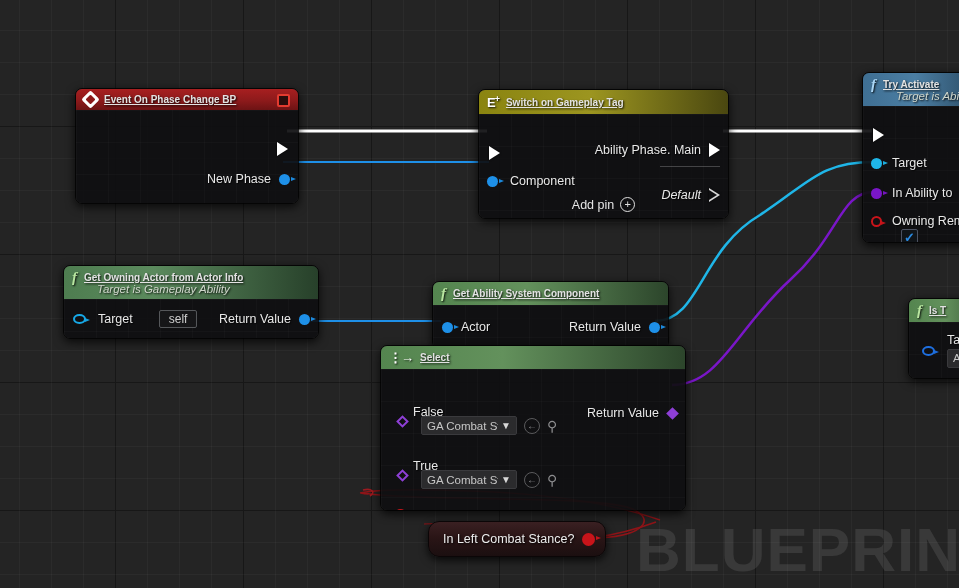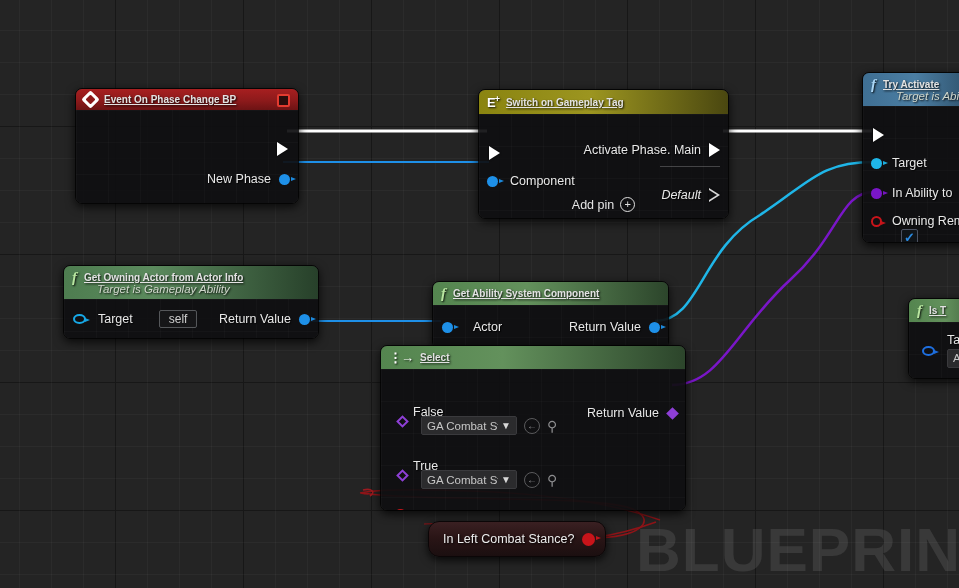--- a/index.html
+++ b/index.html
@@ -381,21 +381,21 @@
       <span class="switch-icon">E<sup style="font-size:9px;">+</sup></span>
       <span class="ttl">Switch on Gameplay Tag</span>
     </div>
     <div class="node-body" style="height:104px;">
 
       <div class="pin-row" style="position:absolute; left:10px; top:28px;">
         <span class="exec-pin"></span>
       </div>
 
       <div class="pin-row" style="position:absolute; right:8px; top:25px; gap:8px;">
-        <span class="pin-label">Activate Phase. Main</span>
+        <span class="pin-label">Ability Phase. Main</span>
         <span class="exec-pin"></span>
       </div>
 
       <div class="pin-row" style="position:absolute; left:8px; top:56px; gap:8px;">
         <span class="data-pin" style="background:#1e90e8; color:#1e90e8;"></span>
         <span class="pin-label" style="margin-left:4px;">Component</span>
       </div>
 
       <div class="sep-line" style="position:absolute; right:8px; top:52px; width:60px;"></div>
 
@@ -463,21 +463,21 @@
   </div>
 
   <div class="node" style="left:432px; top:281px; width:235px;">
     <div class="node-title t-func2">
       <span class="fn-icon green">f</span>
       <span class="ttl">Get Ability System Component</span>
     </div>
     <div class="node-body" style="height:43px;">
       <div class="pin-row" style="position:absolute; left:9px; top:11px; gap:8px;">
         <span class="data-pin" style="background:#1e90e8; color:#1e90e8;"></span>
-        <span class="pin-label" style="margin-left:12px;">Actor</span>
+        <span class="pin-label" style="margin-left:0;">Actor</span>
       </div>
       <div class="pin-row" style="position:absolute; right:8px; top:11px; gap:8px;">
         <span class="pin-label">Return Value</span>
         <span class="data-pin" style="background:#1e90e8; color:#1e90e8;"></span>
       </div>
     </div>
   </div>
 
   <div class="node" style="left:380px; top:345px; width:304px;">
     <div class="node-title t-func2">

